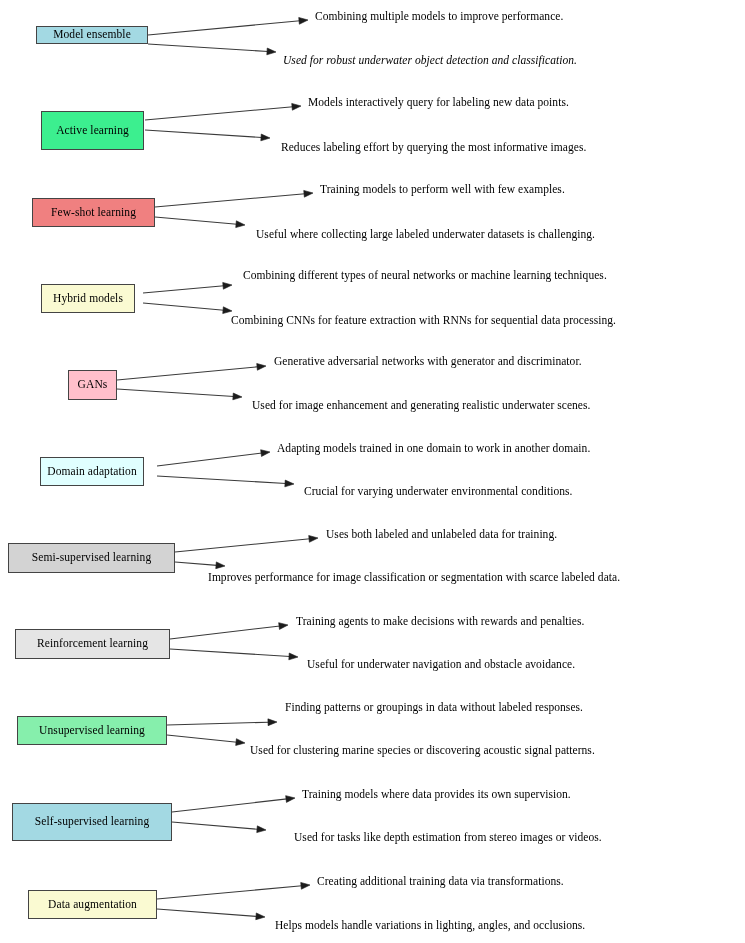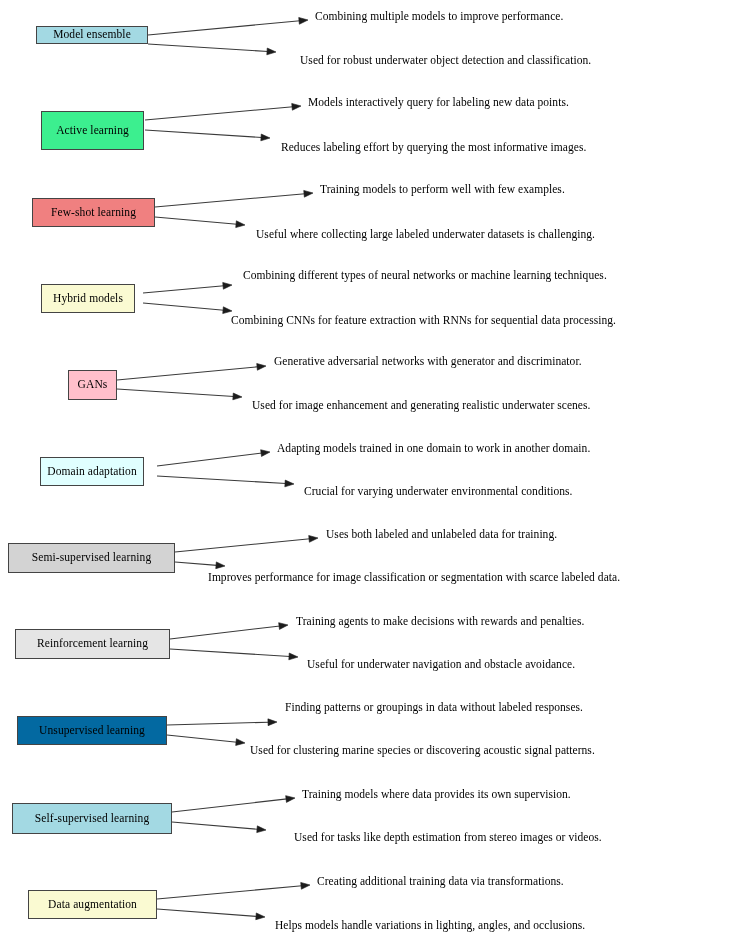--- a/index.html
+++ b/index.html
@@ -170,33 +170,33 @@
       </div>
       <div class="node-box" style="left: 40px; top: 457px; width: 104px; height: 29px; background: rgb(224, 255, 255); align-items: center;">
         <span>Domain adaptation</span>
       </div>
       <div class="node-box" style="left: 8px; top: 543px; width: 167px; height: 30px; background: rgb(211, 211, 211);">
         <span>Semi-supervised learning</span>
       </div>
       <div class="node-box" style="left: 15px; top: 629px; width: 155px; height: 30px; background: #e5e5e5;">
         <span>Reinforcement learning</span>
       </div>
-      <div class="node-box" style="left: 17px; top: 716px; width: 150px; height: 29px; background: #0369a1;">
+      <div class="node-box" style="left: 17px; top: 716px; width: 150px; height: 29px; background: #86efac;">
         <span>Unsupervised learning</span>
       </div>
-      <div class="node-box" style="left: 12px; top: 803px; width: 160px; height: 31px; background: rgb(163, 217, 227);">
+      <div class="node-box" style="left: 12px; top: 803px; width: 160px; height: 38px; background: rgb(163, 217, 227);">
         <span>Self-supervised learning</span>
       </div>
       <div class="node-box" style="left: 28px; top: 890px; width: 129px; height: 29px; background: rgb(250, 250, 210);">
         <span>Data augmentation</span>
       </div>
     </div>
   <div id="label-layer">
       <div class="edge-label" style="left: 315px; top: 11px;">Combining multiple models to improve performance.</div>
-      <div class="edge-label" style="left: 300px; top: 55px;">Used for robust underwater object detection and classification.</div>
+      <div class="edge-label" style="left: 283px; top: 55px; font-style: italic;">Used for robust underwater object detection and classification.</div>
       <div class="edge-label" style="left: 308px; top: 97px;">Models interactively query for labeling new data points.</div>
       <div class="edge-label" style="left: 281px; top: 142px;">Reduces labeling effort by querying the most informative images.</div>
       <div class="edge-label" style="left: 320px; top: 184px;">Training models to perform well with few examples.</div>
       <div class="edge-label" style="left: 256px; top: 229px;">Useful where collecting large labeled underwater datasets is challenging.</div>
       <div class="edge-label" style="left: 243px; top: 270px;">Combining different types of neural networks or machine learning techniques.</div>
       <div class="edge-label" style="left: 231px; top: 315px;">Combining CNNs for feature extraction with RNNs for sequential data processing.</div>
       <div class="edge-label" style="left: 274px; top: 356px;">Generative adversarial networks with generator and discriminator.</div>
       <div class="edge-label" style="left: 252px; top: 400px;">Used for image enhancement and generating realistic underwater scenes.</div>
       <div class="edge-label" style="left: 277px; top: 443px;">Adapting models trained in one domain to work in another domain.</div>
       <div class="edge-label" style="left: 304px; top: 486px;">Crucial for varying underwater environmental conditions.</div>

